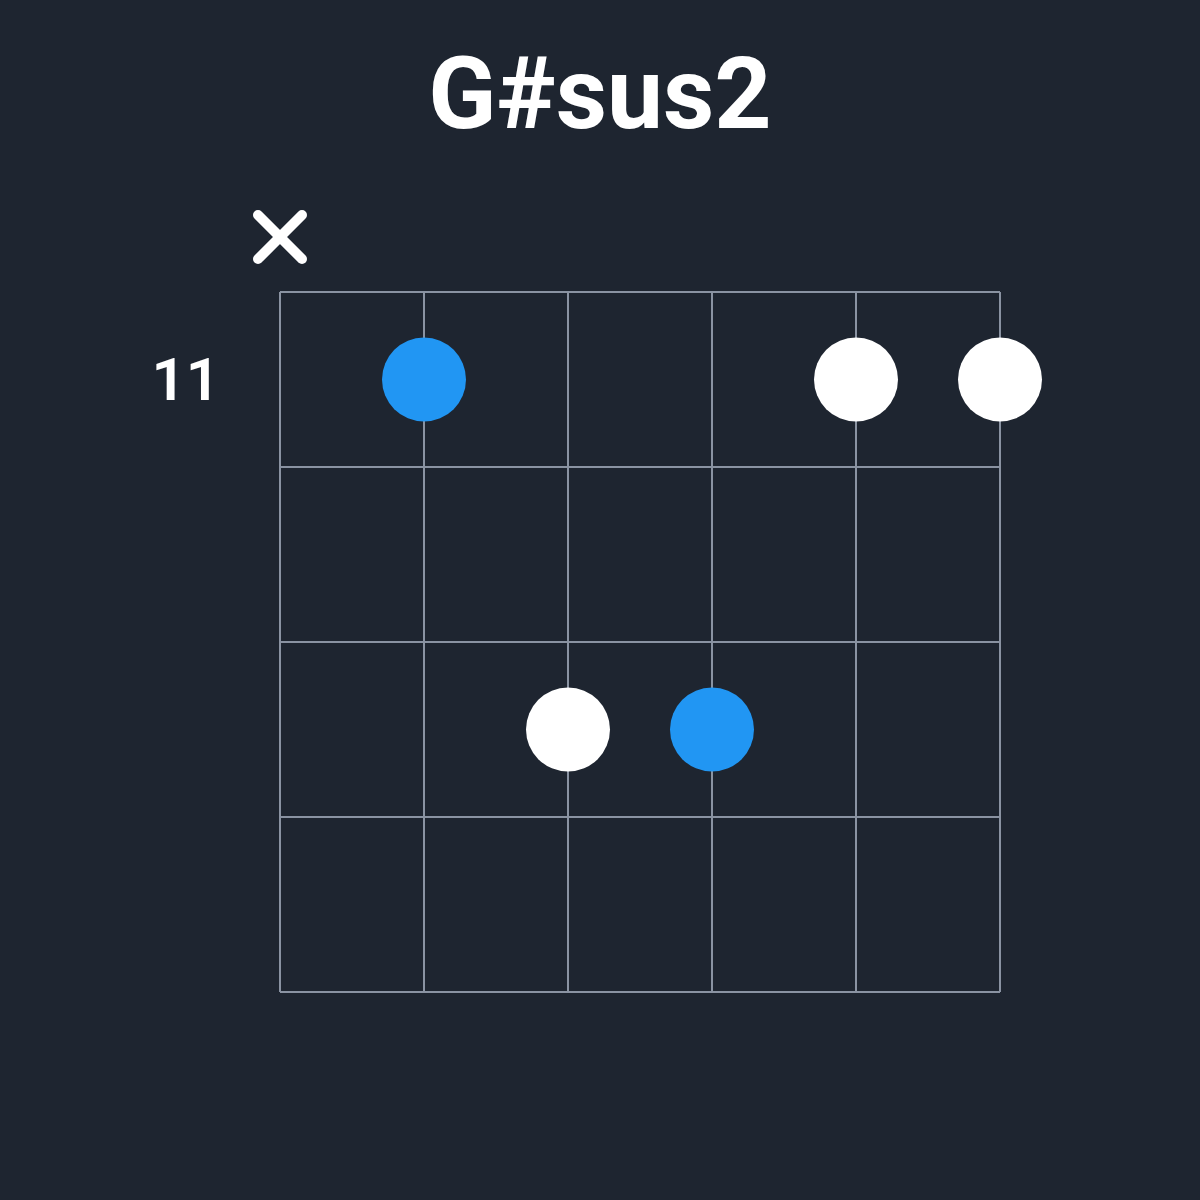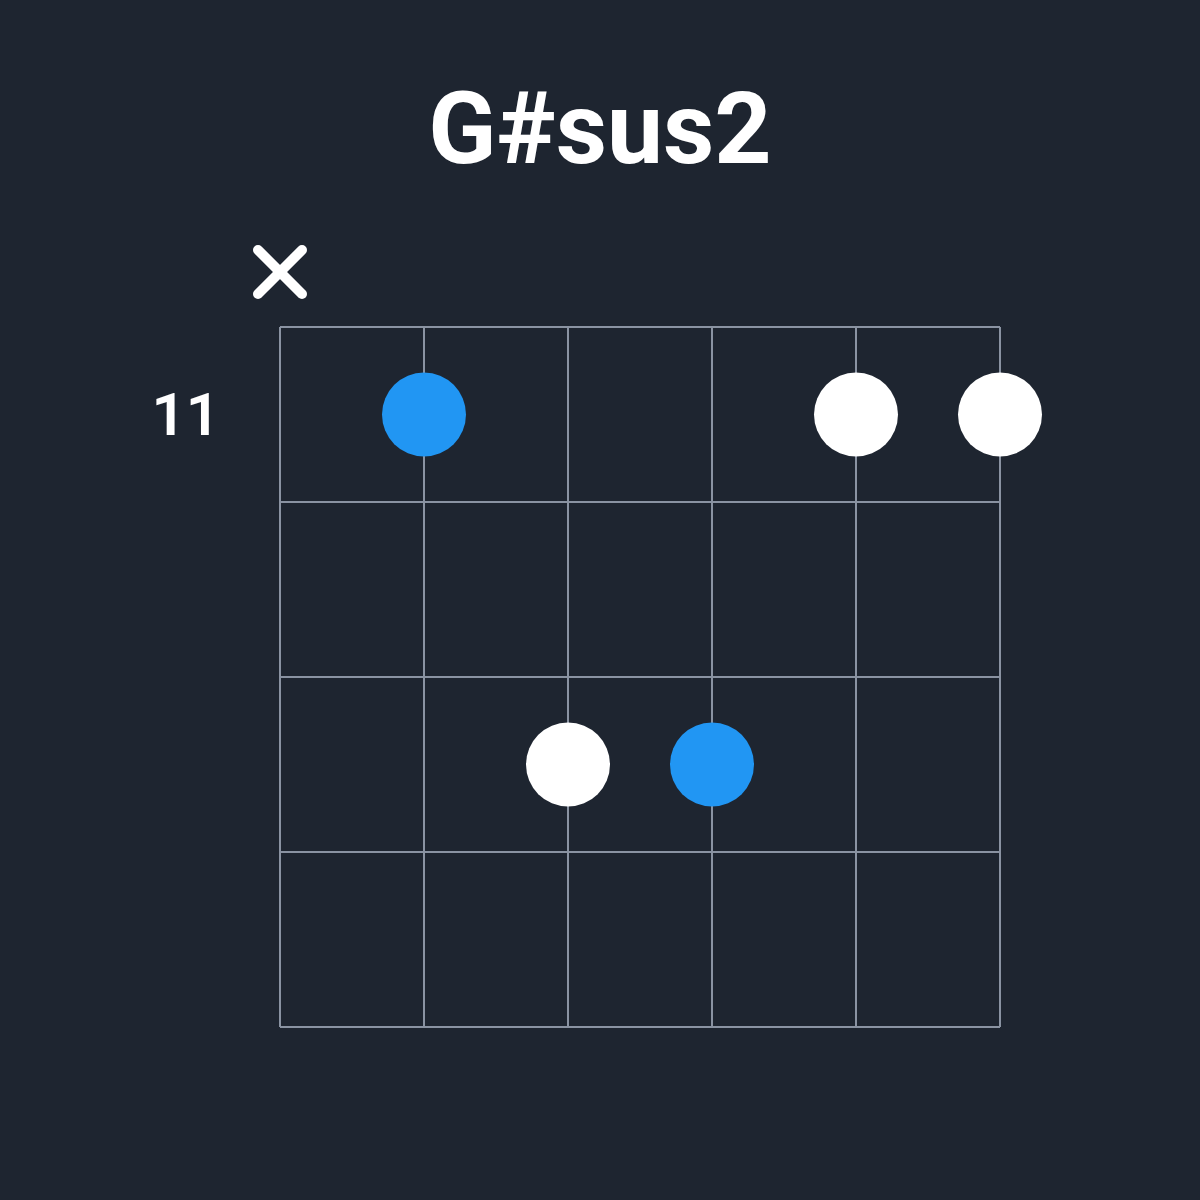--- a/index.html
+++ b/index.html
@@ -4,21 +4,21 @@
 <style>
   html,body{
     margin:0;padding:0;width:1200px;height:1200px;
     background:#1e2530;
     font-family:-apple-system,BlinkMacSystemFont,"Segoe UI",Roboto,Helvetica,Arial,sans-serif;
     color:#ffffff;
   }
   .title{
     width:100%;text-align:center;
     font-size:100px;font-weight:700;
-    padding-top:70px;
+    padding-top:35px;
   }
   .diagram-wrap{
     position:relative;
     width:100%;
     height:900px;
     text-align:right;
   }
   svg{display:block;margin:0 auto;}
 </style>
 </head>

